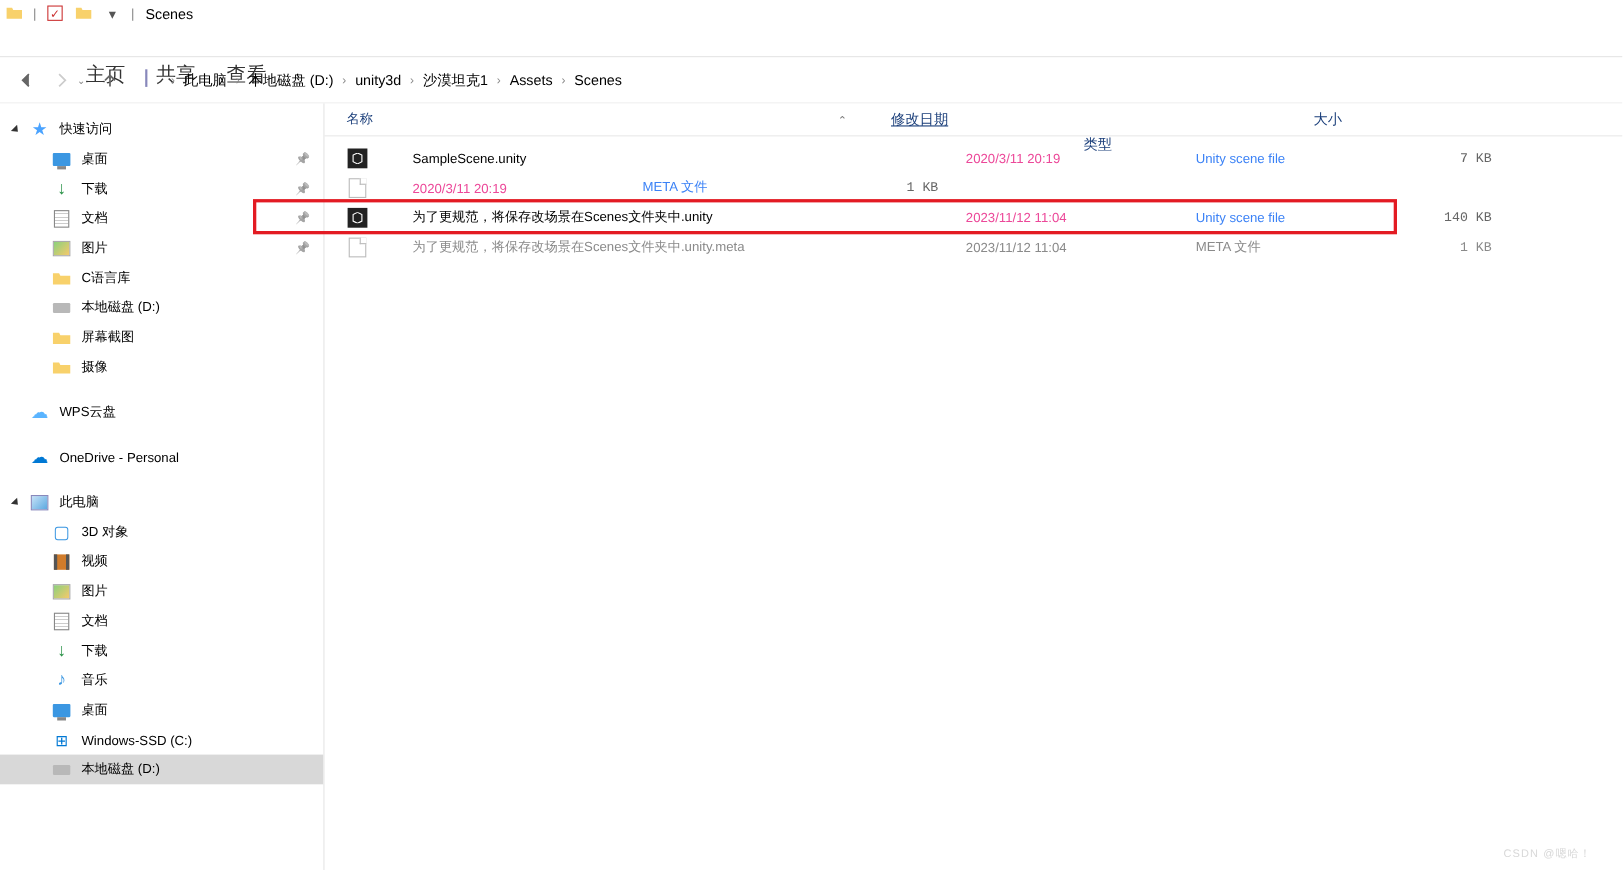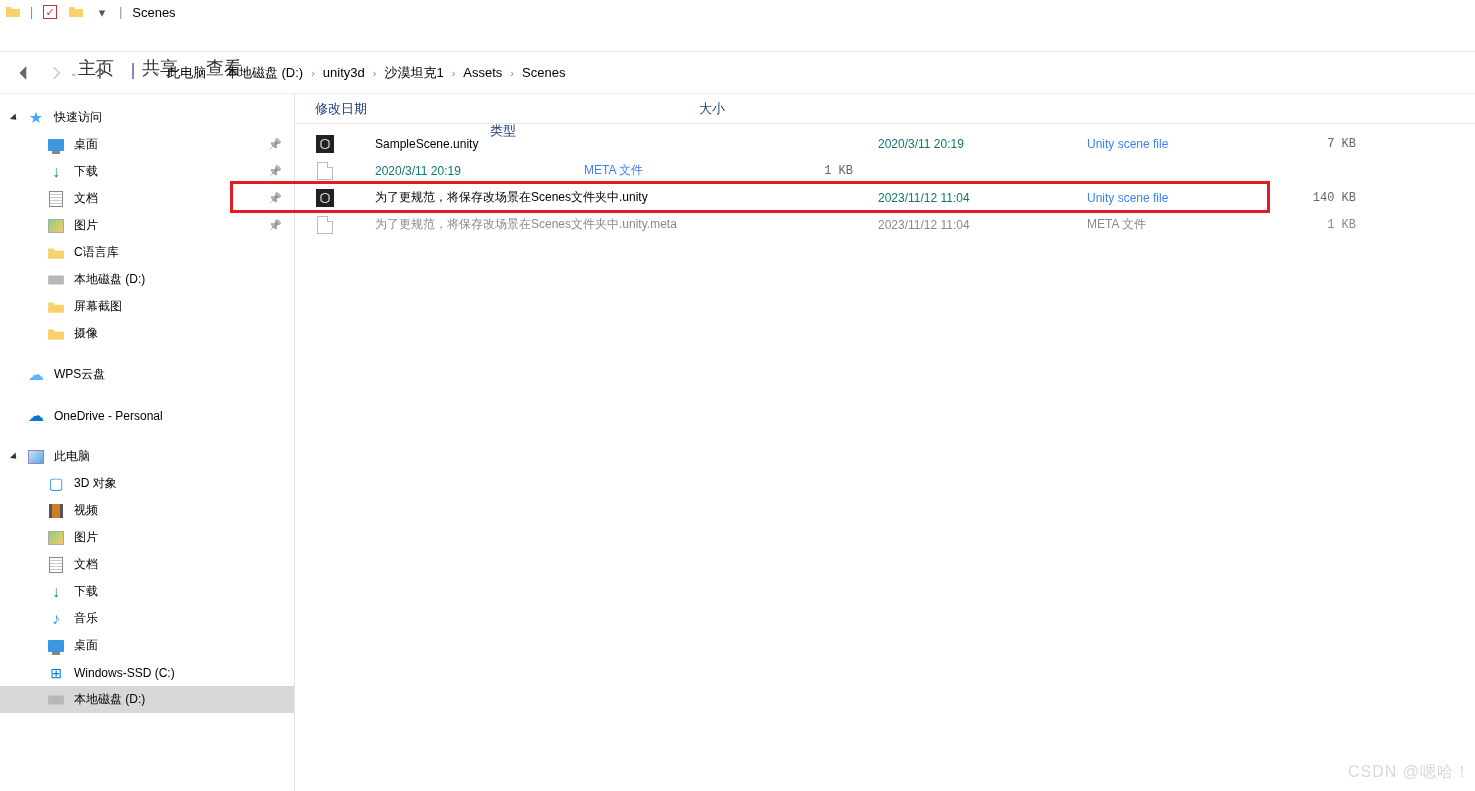--- a/index.html
+++ b/index.html
@@ -40,37 +40,37 @@
 .side-item.selected { background: #d8d8d8; }
 .side-item.expand-chev::before { content: ""; position: absolute; left: 12px; width: 0; height: 0; border-left: 5px solid #666; border-top: 4px solid transparent; border-bottom: 4px solid transparent; }
 .side-item.expand-chev.open::before { transform: rotate(45deg); border-left-color: #333; }
 
 
 .content { flex: 1; position: relative; }
 .col-header { display: flex; align-items: center; height: 30px; border-bottom: 1px solid #e8e8e8; padding-left: 20px; }
 .col-header .col { font-size: 13px; color: #1a3e7a; }
 .col-name { width: 495px; position: relative; }
 .col-name .sort { position: absolute; right: 40px; top: 4px; color: #7a7a7a; font-size: 10px; }
-.col-date { width: 175px; }
+.col-date { width: 175px; text-decoration: underline; }
 .col-type { width: 145px; margin-top: 44px; }
 .col-size { width: 90px; text-align: right; }
 
 .file-rows { padding-top: 6px; padding-left: 20px; position: relative; }
 .file-row { display: flex; align-items: center; height: 27px; font-size: 13px; color: #000; gap: 34px; }
 .file-row .ficon { width: 20px; height: 20px; margin-right: 6px; display: flex; align-items: center; justify-content: center; flex-shrink: 0; }
 .file-row .fname { width: 469px; white-space: nowrap; overflow: hidden; }
-.file-row .fdate { width: 175px; color: #0f766e; }
+.file-row .fdate { width: 175px; color: #ec4899; }
 .file-row .ftype { width: 145px; color: #3b82f6; }
 .file-row .fsize { width: 90px; text-align: right; color: #666; font-family: Liberation Mono, monospace; }
 .file-row.muted .fname, .file-row.muted .fdate, .file-row.muted .ftype, .file-row.muted .fsize { color: #8a8a8a; }
 
 .highlight-box { position: absolute; border: 3px solid #e31b23; pointer-events: none; }
 
 
-.watermark { position: absolute; right: 4px; bottom: 8px; color: #d8d8d8; font-size: 16px; letter-spacing: 1px; }
+.watermark { position: absolute; right: 28px; bottom: 8px; color: #d8d8d8; font-size: 10px; letter-spacing: 1px; }
 
 
 svg { display: block; }
 .ico-folder { fill: #f8d16b; }
 .ico-disk { fill: #b8b8b8; }
 .ico-unity { background: #222; width: 18px; height: 18px; display: flex; align-items: center; justify-content: center; }
 .ico-unity svg { fill: #fff; }
 .ico-doc { width: 16px; height: 18px; border: 1px solid #bbb; background: #fff; position: relative; }
 .ico-doc::after { content: ""; position: absolute; right: -1px; top: -1px; width: 5px; height: 5px; background: #fff; border-left: 1px solid #bbb; border-bottom: 1px solid #bbb; }
 .ico-star { color: #4aa3ff; font-size: 16px; }
@@ -294,20 +294,24 @@
             </span>
             <span>本地磁盘 (D:)</span>
           </div>
         </div>
     </div>
 
   </div>
 
   <div class="content">
     <div class="col-header">
+      <div class="col col-name">
+        <span>名称</span>
+        <span class="sort">⌃</span>
+      </div>
       <div class="col col-date">修改日期</div>
       <div class="col col-type">类型</div>
       <div class="col col-size">大小</div>
     </div>
 
     <div class="file-rows" id="file-rows">
         <div class="file-row">
           <span class="ficon">
             <span class="ico-unity">
               <svg width="10" height="10" viewBox="0 0 10 10">

